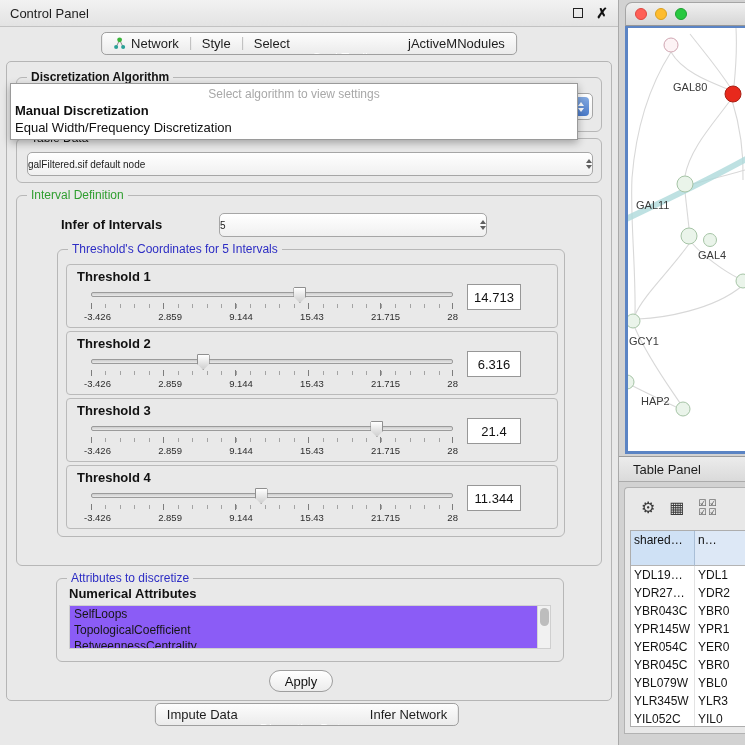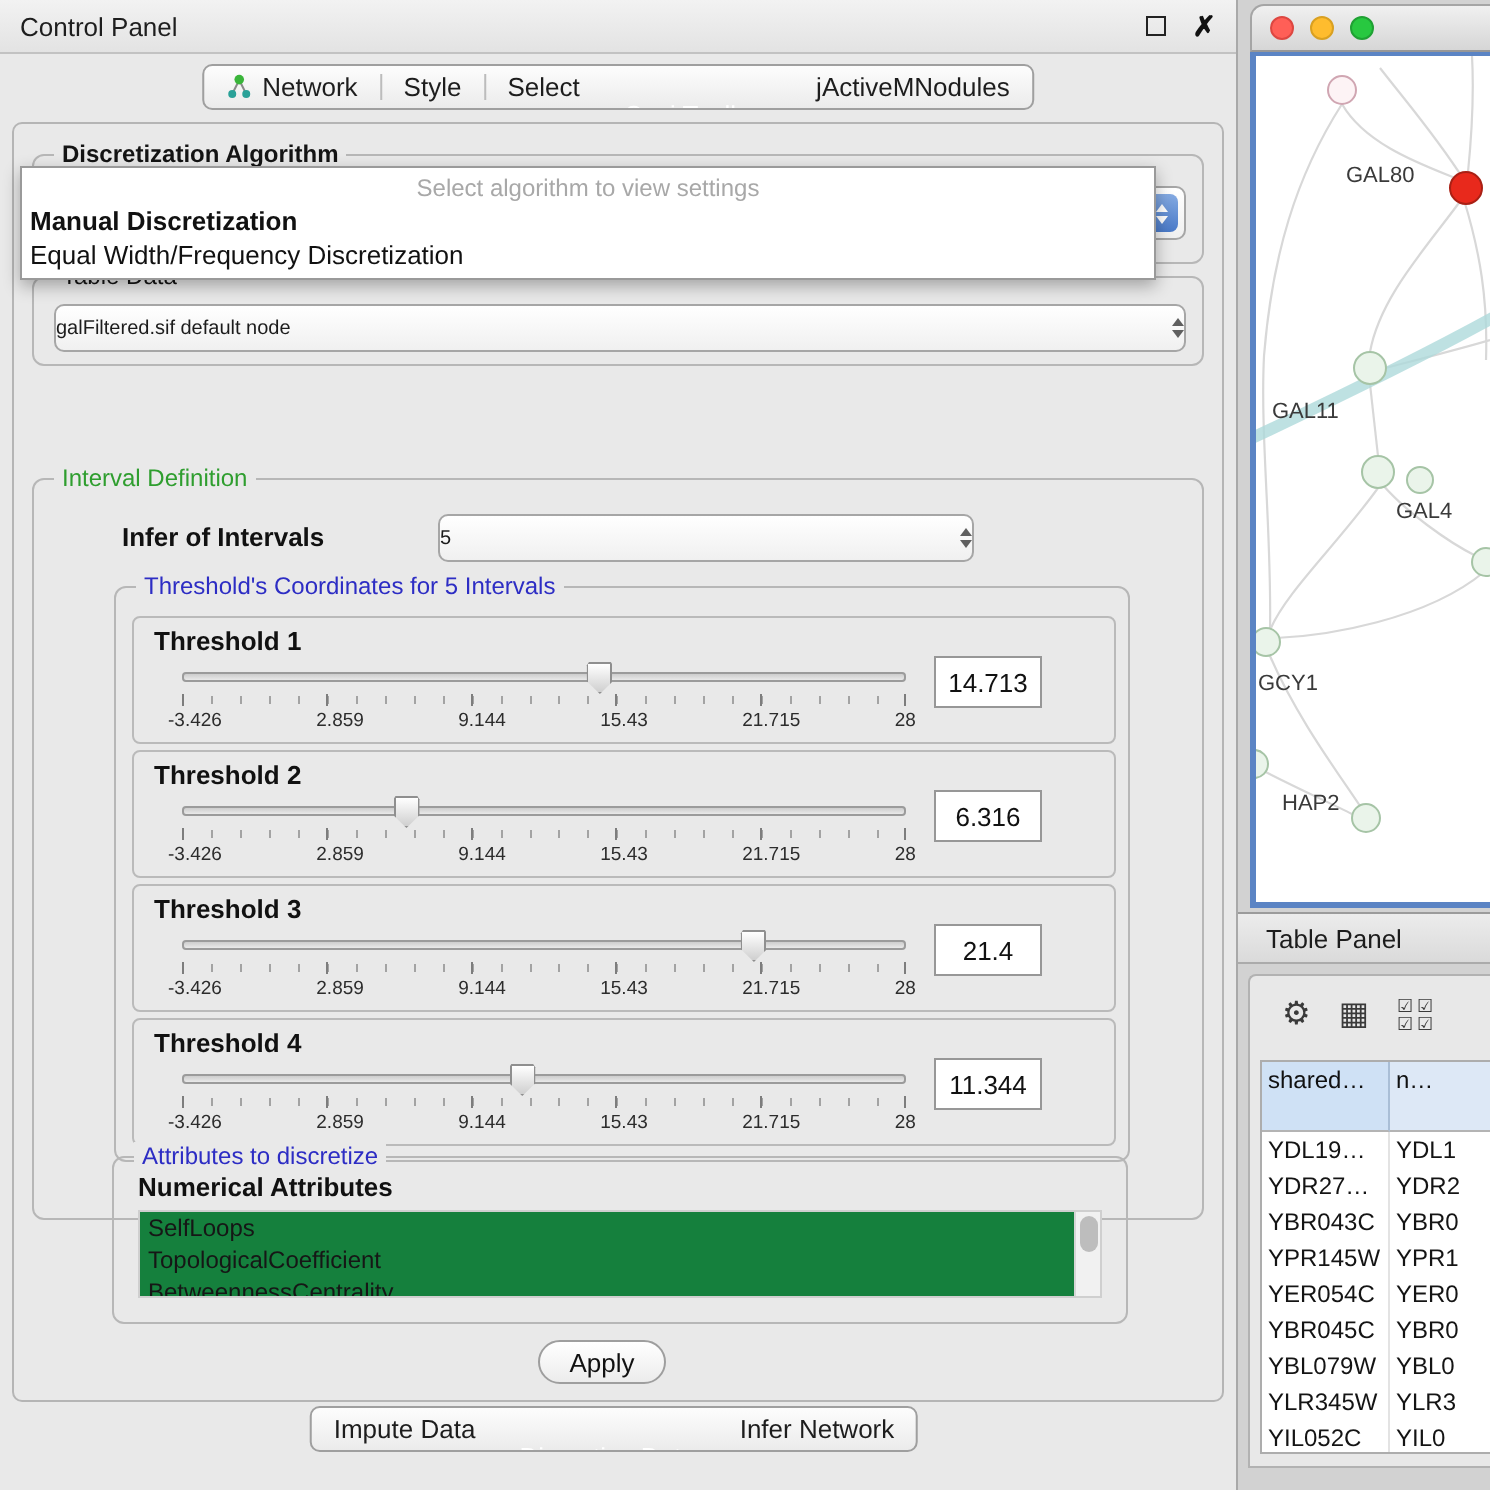--- a/index.html
+++ b/index.html
@@ -33,21 +33,21 @@
   
   .group { position:absolute; border:1px solid #b7b7b7; border-radius:6px; }
   .gtitle { position:absolute; top:-8px; left:10px; background:#e9e9e9; padding:0 4px;
     font-size:12px; color:#141414; white-space:nowrap; }
   .gtitle.bold { font-weight:bold; }
   .gtitle.green { color:var(--group-title-green,#2f9e2f); }
   .gtitle.blue { color:var(--group-title-blue,#2d2dc4); }
 
   .group.algo { left:16px; top:77px; width:586px; height:55px; }
   .group.tdata { left:16px; top:138px; width:586px; height:45px; }
-  .group.interval { left:16px; top:195px; width:586px; height:371px;margin-top:44px; }
+  .group.interval { left:16px; top:195px; width:586px; height:371px; }
   .group.thr { left:40px; top:53px; width:508px; height:288px; }
   .group.attrs { left:56px; top:578px; width:508px; height:84px; }
 
   
   .combo { position:absolute; background:linear-gradient(#ffffff,#f0f0f0);
     border:1px solid #a6a6a6; border-radius:5px; font-size:10px; color:#1c1c1c;
     display:flex; align-items:center; padding:0 0; }
   .combo .ctext { overflow:hidden; white-space:nowrap; }
   .stepper { margin-left:auto; display:flex; flex-direction:column; align-items:center; gap:2px; }
   .tri { width:0; height:0; border-left:3.5px solid transparent; border-right:3.5px solid transparent; }
@@ -90,21 +90,21 @@
     border-right:1px solid #7d7d7d; }
   .ticklabels { position:absolute; left:-7px; right:-5px; top:24px; display:flex;
     justify-content:space-between; font-size:9.5px; color:#2c2c2c; }
   .vbox { position:absolute; right:36px; top:19px; width:54px; height:26px;
     background:#fff; border:1px solid #979797; font-size:13px; color:#111;
     display:flex; align-items:center; justify-content:center; }
 
   
   .attrs-label { left:12px; top:7px; }
   .attr-list { position:absolute; left:12px; top:26px; width:482px; height:44px;
-    background:#15803d; border:1px solid #cfcfcf; overflow:hidden; }
+    background:#8b5cf6; border:1px solid #cfcfcf; overflow:hidden; }
   .attr-item { font-size:12px; color:#161616; line-height:16px; padding-left:4px; white-space:nowrap; }
   .vscroll { position:absolute; right:0; top:0; bottom:0; width:13px;
     background:#f1f1f1; border-left:1px solid #d6d6d6; }
   .vthumb { position:absolute; left:1.5px; top:2px; width:9px; height:18px;
     background:#bdbdbd; border-radius:5px; }
 
   .apply-btn { position:absolute; left:269px; top:670px; width:64px; height:22px;
     background:linear-gradient(#ffffff,#ececec); border:1px solid #9e9e9e; border-radius:11px;
     font-size:13px; color:#111; display:flex; align-items:center; justify-content:center; }
 

